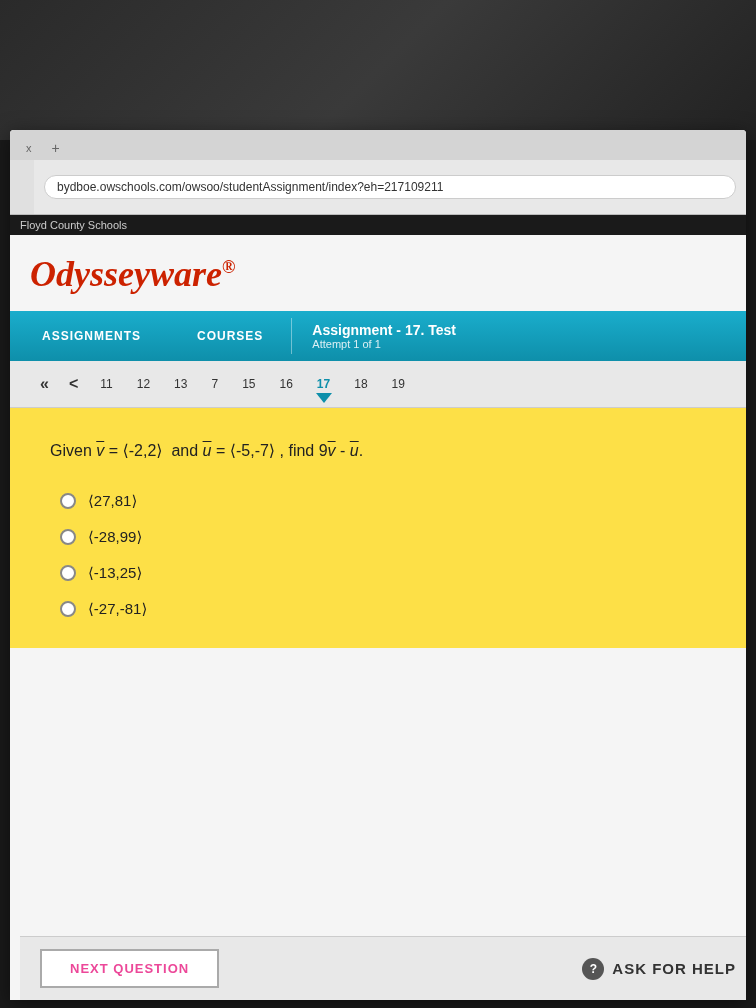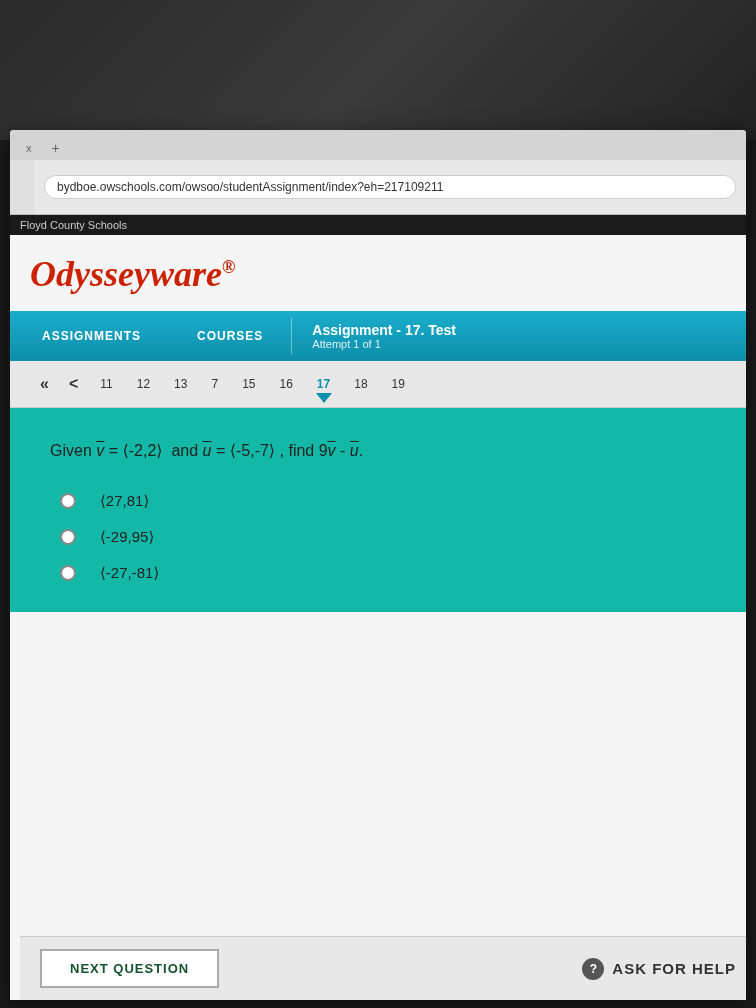--- a/index.html
+++ b/index.html
@@ -187,21 +187,21 @@
       transform: translateX(-50%);
       width: 0;
       height: 0;
       border-left: 8px solid transparent;
       border-right: 8px solid transparent;
       border-top: 10px solid #0e8faa;
     }
 
     .question-area {
       padding: 30px 40px;
-      background: #14b8a6;
+      background: #fde047;
     }
 
     .question-text {
       font-size: 16px;
       color: #222;
       margin-bottom: 28px;
       line-height: 1.6;
     }
 
     .vector-bar {
@@ -211,21 +211,21 @@
     .answer-choices {
       display: flex;
       flex-direction: column;
       gap: 18px;
       margin-left: 10px;
     }
 
     .choice-item {
       display: flex;
       align-items: center;
-      gap: 24px;
+      gap: 12px;
       cursor: pointer;
     }
 
     .radio-circle {
       width: 16px;
       height: 16px;
       border-radius: 50%;
       border: 2px solid #888;
       background: white;
       flex-shrink: 0;
@@ -249,21 +249,21 @@
       justify-content: space-between;
     }
 
     .next-question-btn {
       background: white;
       border: 2px solid #aaa;
       padding: 10px 28px;
       font-size: 13px;
       font-weight: bold;
       letter-spacing: 1px;
-      color: #14532d;
+      color: #ec4899;
       cursor: pointer;
       text-transform: uppercase;
     }
 
     .ask-help {
       display: flex;
       align-items: center;
       gap: 8px;
       cursor: pointer;
     }
@@ -351,21 +351,25 @@
         Given <span class="vector-bar"><em>v</em></span> = ⟨-2,2⟩&nbsp; and <span class="vector-bar"><em>u</em></span> = ⟨-5,-7⟩ , find 9<span class="vector-bar"><em>v</em></span> - <span class="vector-bar"><em>u</em></span>.
       </div>
 
       <div class="answer-choices">
         <div class="choice-item">
           <div class="radio-circle"></div>
           <span class="choice-label">⟨27,81⟩</span>
         </div>
         <div class="choice-item">
           <div class="radio-circle"></div>
-          <span class="choice-label">⟨-29,95⟩</span>
+          <span class="choice-label">⟨-28,99⟩</span>
+        </div>
+        <div class="choice-item">
+          <div class="radio-circle"></div>
+          <span class="choice-label">⟨-13,25⟩</span>
         </div>
         <div class="choice-item">
           <div class="radio-circle"></div>
           <span class="choice-label">⟨-27,-81⟩</span>
         </div>
       </div>
     </div>
 
   </div>
 

